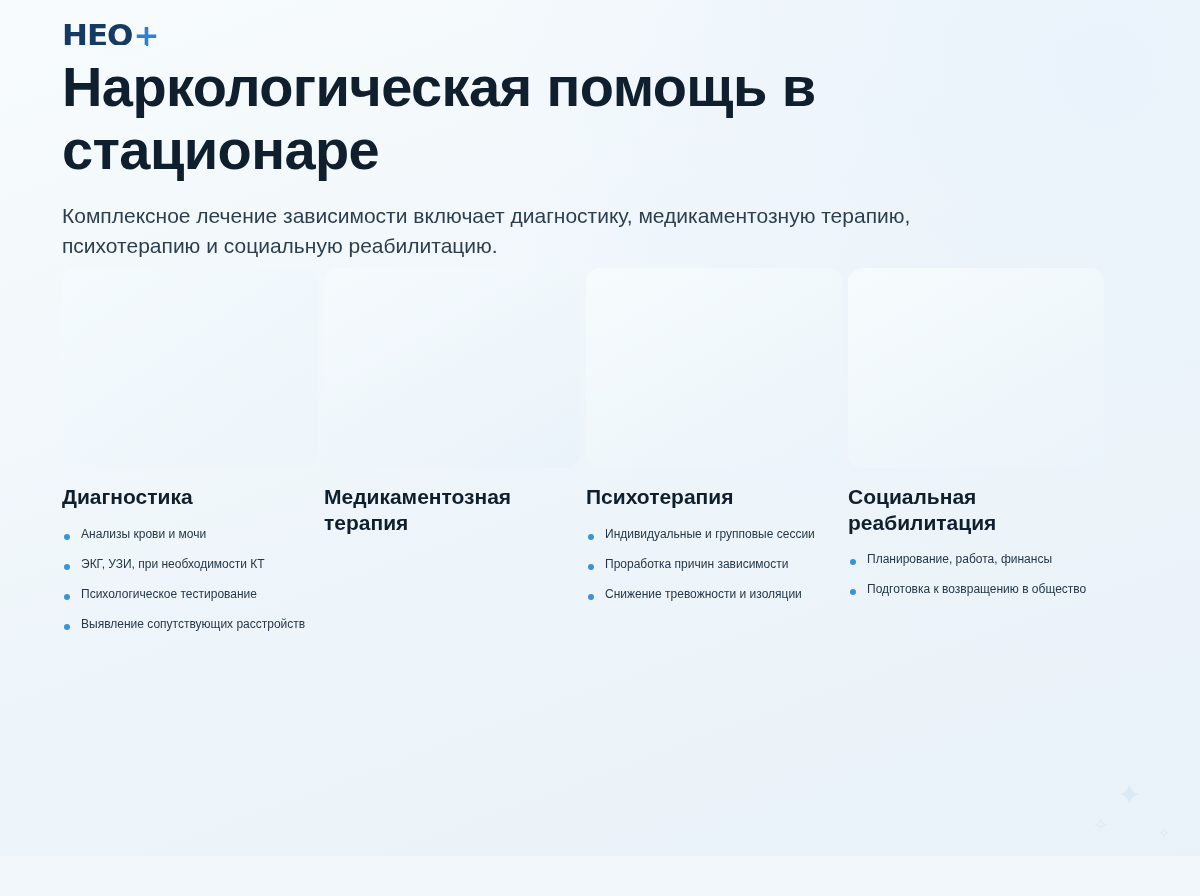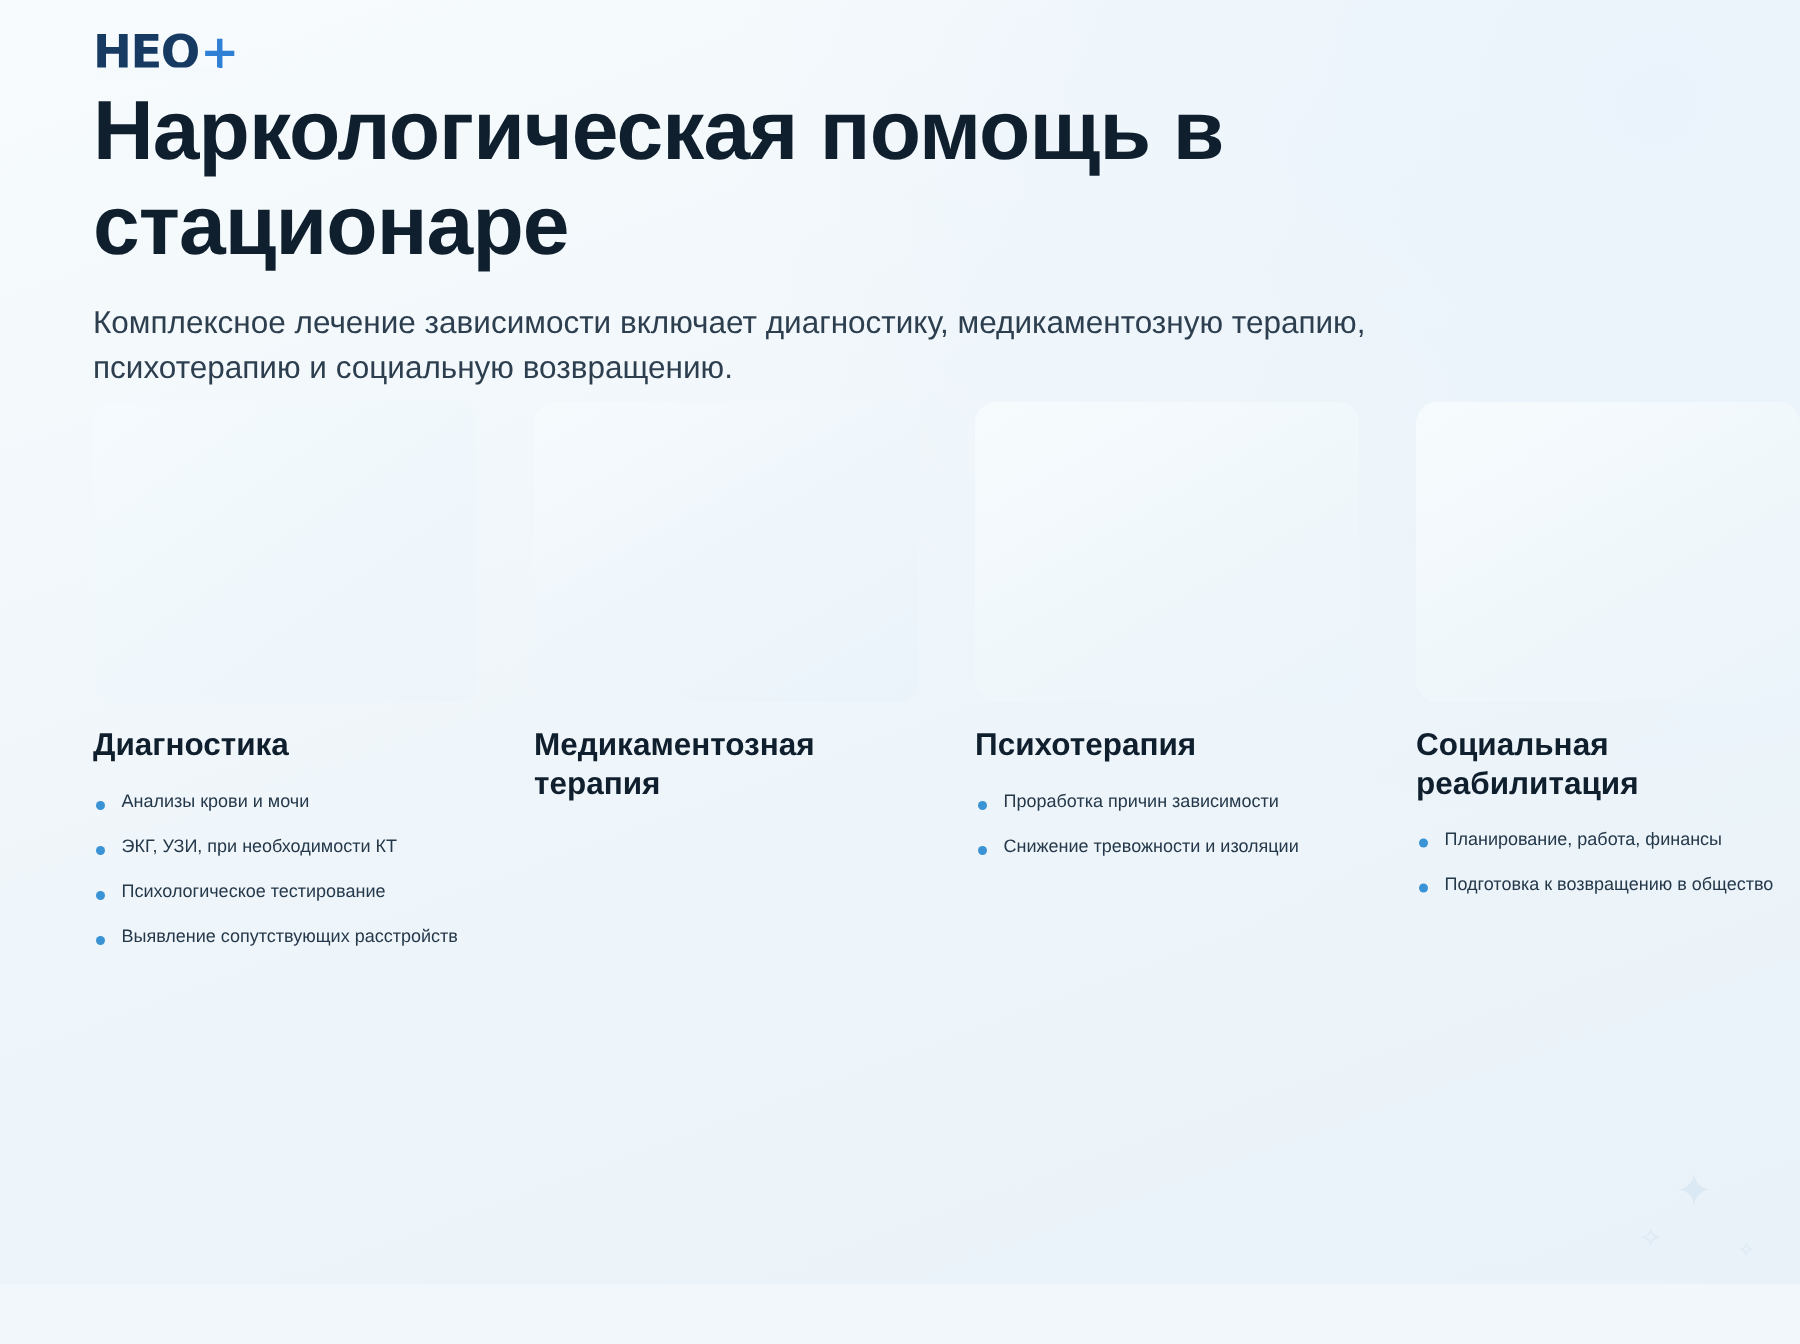--- a/index.html
+++ b/index.html
@@ -87,21 +87,21 @@
     max-width: 880px;
   }
 
   
   .columns {
     position: absolute;
     top: 268px;
     left: 62px;
     right: 62px;
     display: flex;
-    gap: 38px;
+    gap: 6px;
   }
   .col {
     width: 256px;
     flex: 0 0 256px;
   }
   .illus {
     width: 256px;
     height: 200px;
     position: relative;
     border-radius: 14px;
@@ -159,21 +159,21 @@
 <div class="page">
 
   <div class="logo">
     <div class="logo-text">
       <span>HEO</span><span class="logo-plus">+</span>
       <span class="logo-underline"></span>
     </div>
   </div>
 
   <h1 class="title">Наркологическая помощь в стационаре</h1>
-  <p class="subtitle">Комплексное лечение зависимости включает диагностику, медикаментозную терапию, психотерапию и социальную возвращению.</p>
+  <p class="subtitle">Комплексное лечение зависимости включает диагностику, медикаментозную терапию, психотерапию и социальную реабилитацию.</p>
 
   <div class="columns">
 
     <div class="col">
       <div class="illus">
         <div class="i1-bg"></div>
         <svg width="256" height="200" viewBox="0 0 256 200" xmlns="http://www.w3.org/2000/svg">
 
           <g stroke="#9dc6e6" stroke-width="1.6" fill="none">
             <line x1="26" y1="36" x2="48" y2="24"></line>
@@ -386,20 +386,21 @@
             <path d="M202 122 q16 -10 32 0 l4 32 h-40 z" fill="#6fa9ab" stroke="#4f8e90" stroke-width="1.4"></path>
             <rect x="200" y="152" width="38" height="28" rx="4" fill="#e8f2fa" stroke="#a9c8e0" stroke-width="1.4"></rect>
             <rect x="234" y="128" width="8" height="28" rx="4" fill="#cfe2f2" stroke="#9bc0de" stroke-width="1.3"></rect>
           </g>
 
           <rect x="6" y="180" width="244" height="3" rx="1.5" fill="#dceaf6"></rect>
         </svg>
       </div>
       <h2 class="col-title">Психотерапия</h2>
       <ul class="bullets">
+        <li>Индивидуальные и групповые сессии</li>
         <li>Проработка причин зависимости</li>
         <li>Снижение тревожности и изоляции</li>
       </ul>
     </div>
 
     <div class="col">
       <div class="illus">
         <div class="i4-bg"></div>
         <svg width="256" height="200" viewBox="0 0 256 200" xmlns="http://www.w3.org/2000/svg">
 

